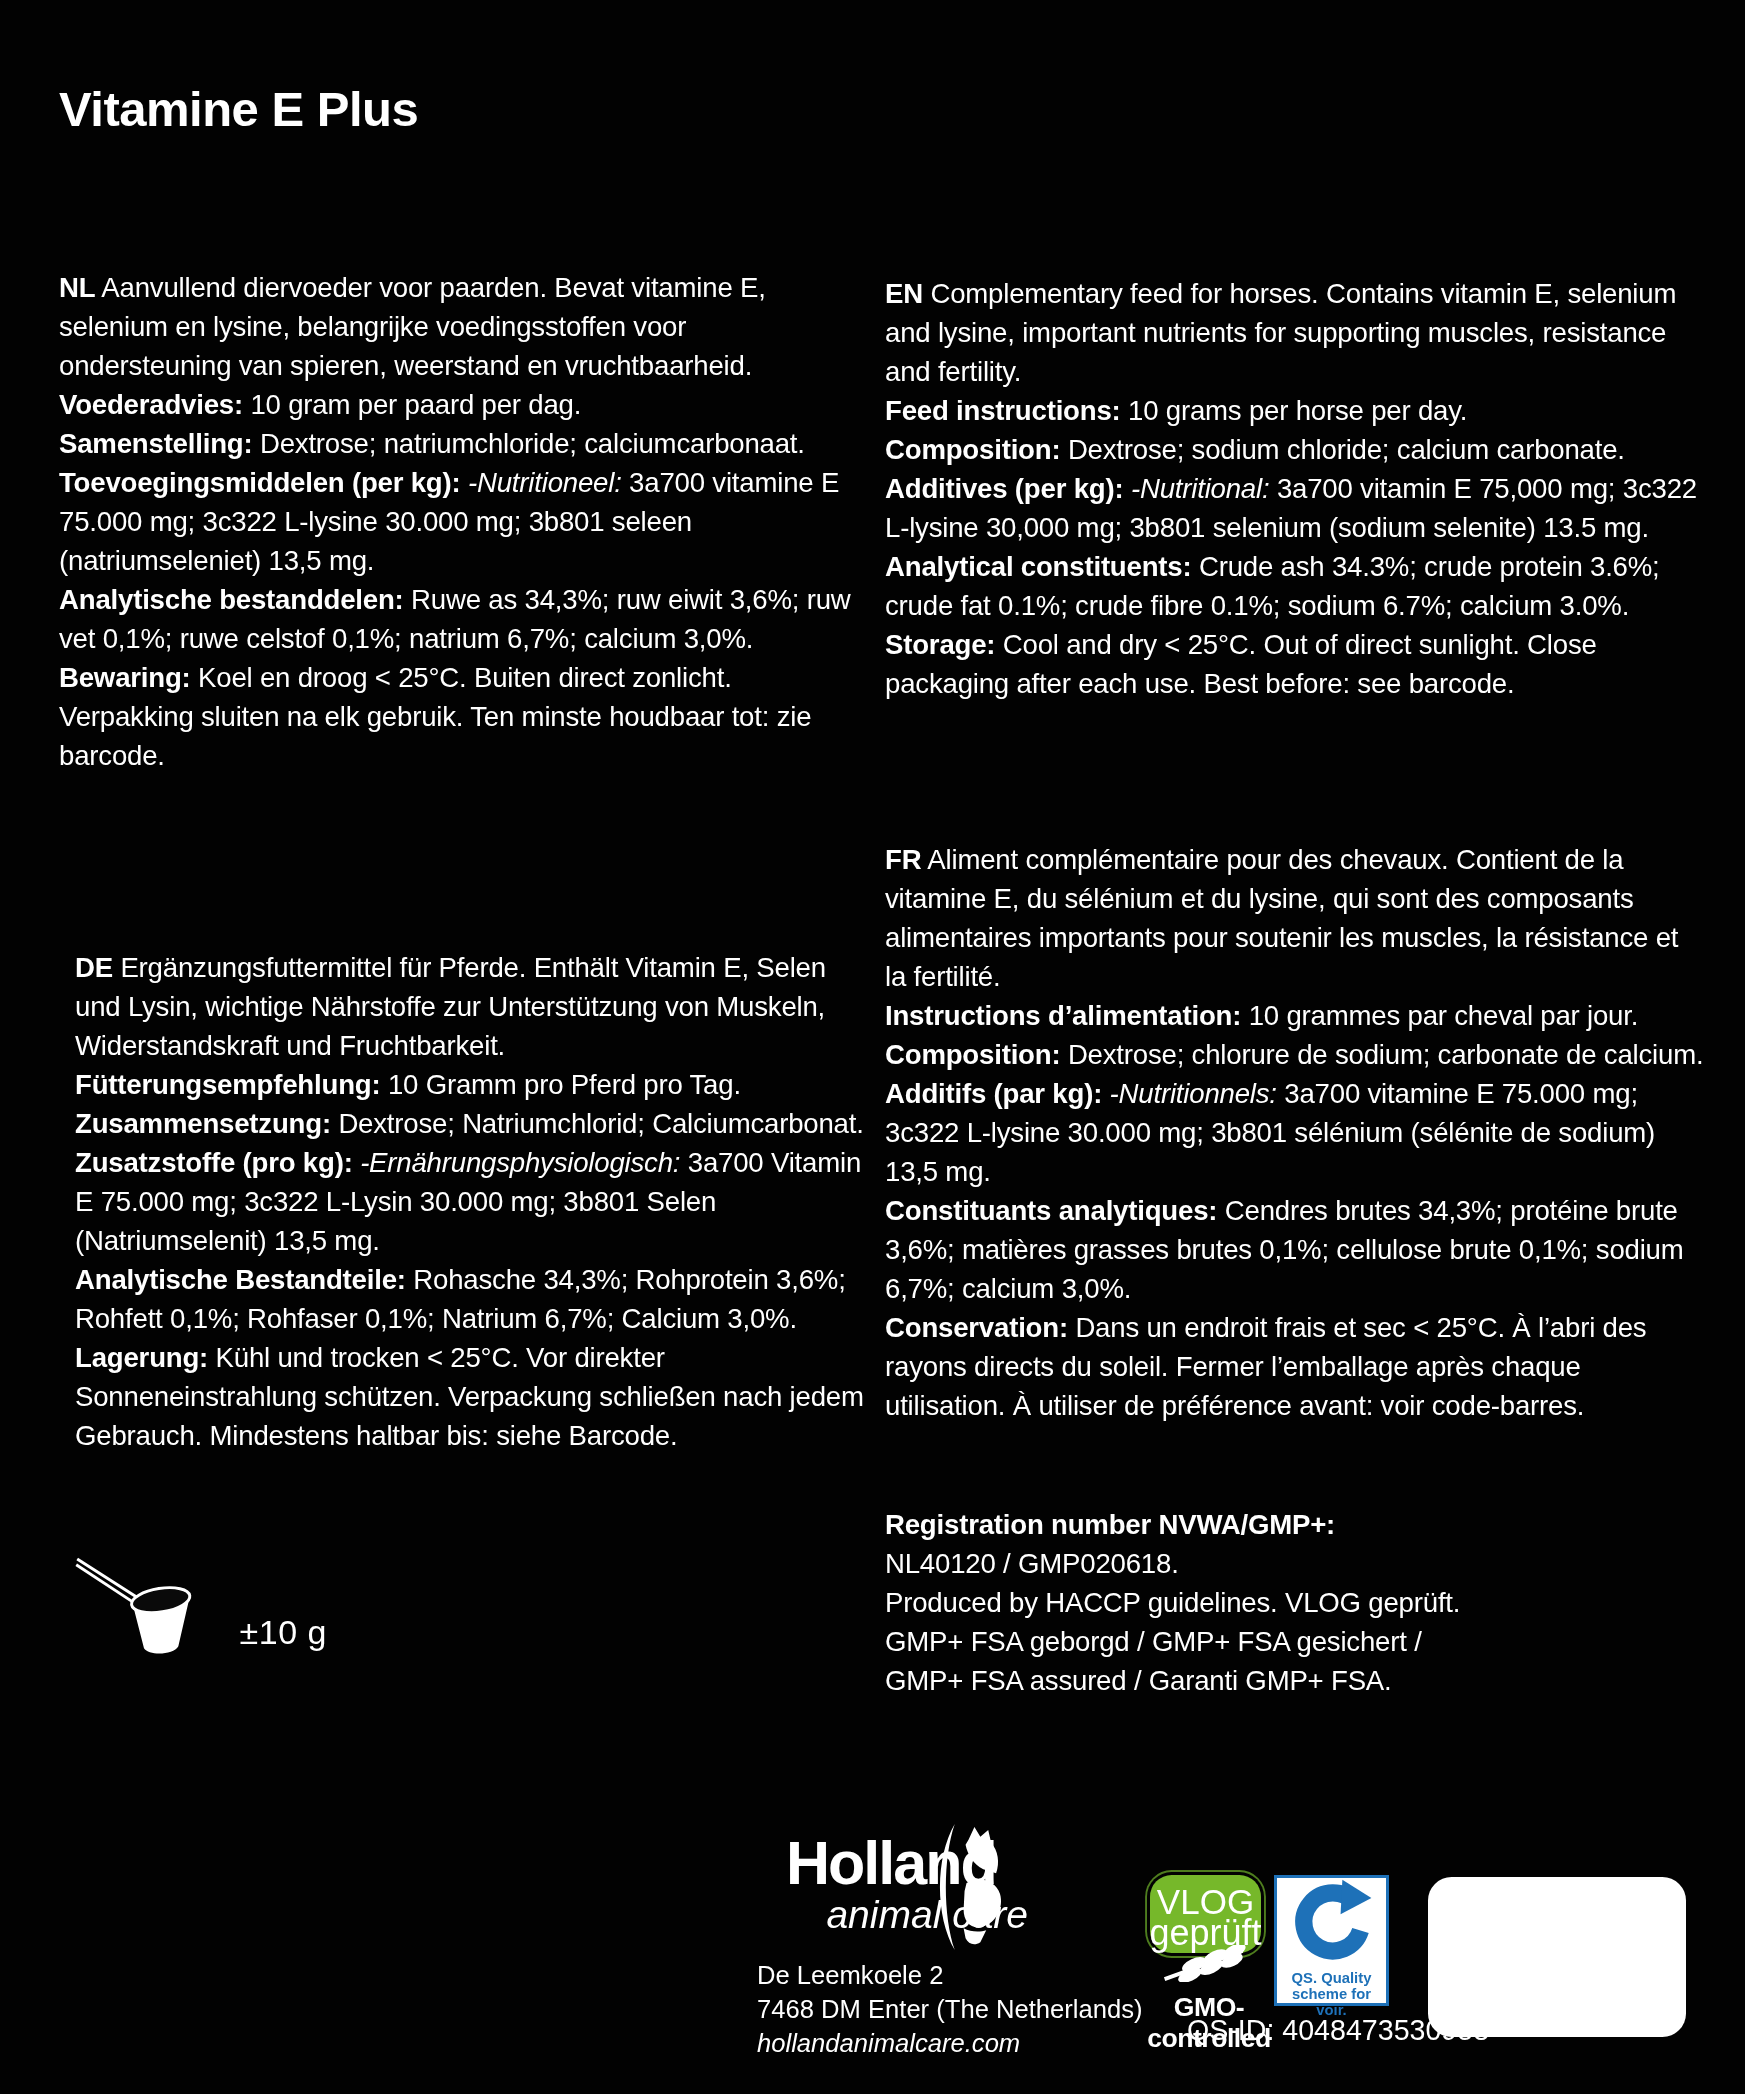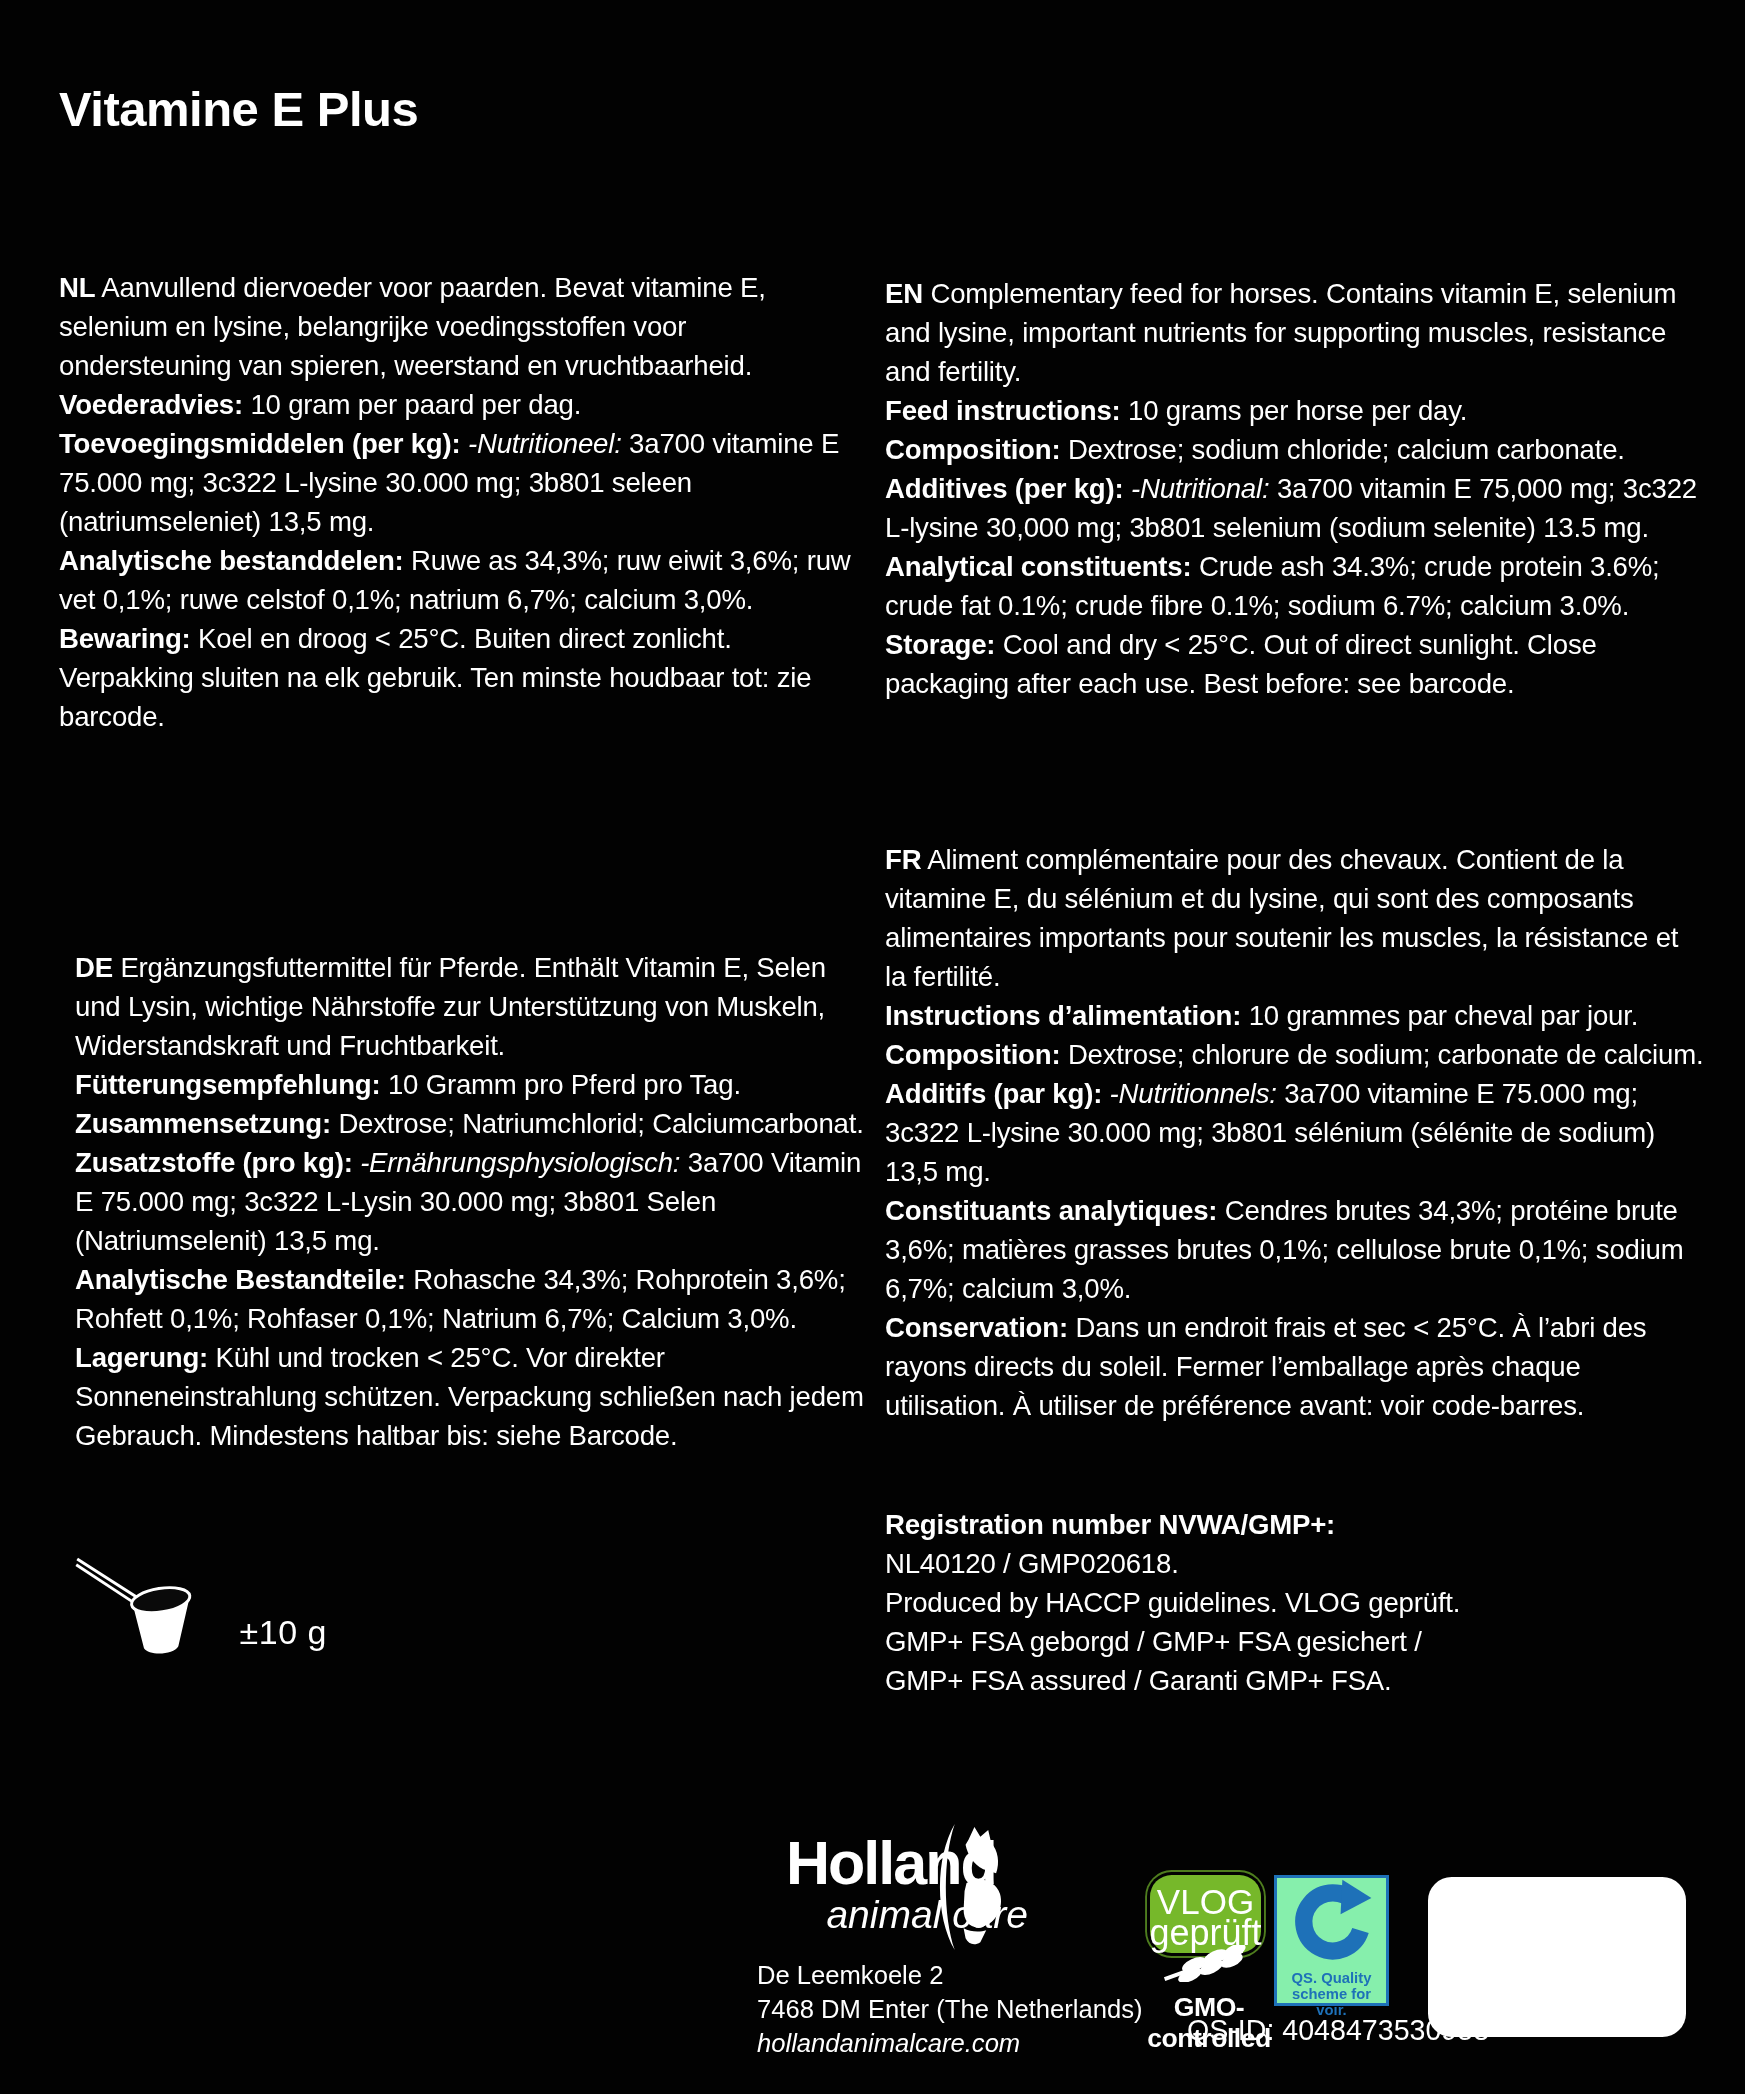--- a/index.html
+++ b/index.html
@@ -49,21 +49,21 @@
     box-shadow:0 0 0 3px #020202, 0 0 0 4.9px #4e7d1e;
   }
   .vlog-line1{font-size:35px;line-height:37px;margin-top:7.9px;}
   .vlog-line2{font-size:36px;line-height:25.6px;}
   .vlog-caption{
     position:absolute;left:1140px;top:1992px;width:138px;
     font-size:26.6px;font-weight:600;text-align:center;letter-spacing:-0.5px;
   }
   .qs-badge{
     position:absolute;left:1274px;top:1875px;width:115px;height:131px;
-    background:#86efac;border:3.9px solid #1e71b8;box-sizing:border-box;
+    background:#ffffff;border:3.9px solid #1e71b8;box-sizing:border-box;
     display:flex;flex-direction:column;align-items:center;justify-content:flex-start;
   }
   .qs-caption{font-size:14.8px;line-height:15.8px;font-weight:700;color:#1e71b8;text-align:center;margin-top:2px;}
   .qs-id{
     position:absolute;left:1187px;top:2014px;
     font-size:28.6px;letter-spacing:0;
   }
   .barcode-area{
     position:absolute;left:1428px;top:1877px;width:258px;height:160px;
     background:#fff;border-radius:23.6px;
@@ -72,20 +72,21 @@
 </head>
 <body>
 
 <div class="page">
 
   <div class="title">Vitamine E Plus</div>
 
   <div class="block col-left" style="top:268px;">
     <p><b>NL</b> <span>Aanvullend diervoeder voor paarden. Bevat vitamine E, selenium en lysine, belangrijke voedingsstoffen voor ondersteuning van spieren, weerstand en vruchtbaarheid.</span></p>
     <p><b>Voederadvies:</b> <span>10 gram per paard per dag.</span></p>
+    <p><b>Samenstelling:</b> <span>Dextrose; natriumchloride; calciumcarbonaat.</span></p>
     <p><b>Toevoegingsmiddelen (per kg):</b> <i>-Nutritioneel:</i> <span>3a700 vitamine E 75.000 mg; 3c322 L-lysine 30.000 mg; 3b801 seleen (natriumseleniet) 13,5 mg.</span></p>
     <p><b>Analytische bestanddelen:</b> <span>Ruwe as 34,3%; ruw eiwit 3,6%; ruw vet 0,1%; ruwe celstof 0,1%; natrium 6,7%; calcium 3,0%.</span></p>
     <p><b>Bewaring:</b> <span>Koel en droog &lt; 25°C. Buiten direct zonlicht. Verpakking sluiten na elk gebruik. Ten minste houdbaar tot: zie barcode.</span></p>
   </div>
 
   <div class="block col-left" style="top:948px;margin-left:16px;">
     <p><b>DE</b> <span>Ergänzungsfuttermittel für Pferde. Enthält Vitamin E, Selen und Lysin, wichtige Nährstoffe zur Unterstützung von Muskeln, Widerstandskraft und Fruchtbarkeit.</span></p>
     <p><b>Fütterungsempfehlung:</b> <span>10 Gramm pro Pferd pro Tag.</span></p>
     <p><b>Zusammensetzung:</b> <span>Dextrose; Natriumchlorid; Calciumcarbonat.</span></p>
     <p><b>Zusatzstoffe (pro kg):</b> <i>-Ernährungsphysiologisch:</i> <span>3a700 Vitamin E 75.000 mg; 3c322 L-Lysin 30.000 mg; 3b801 Selen (Natriumselenit) 13,5 mg.</span></p>

